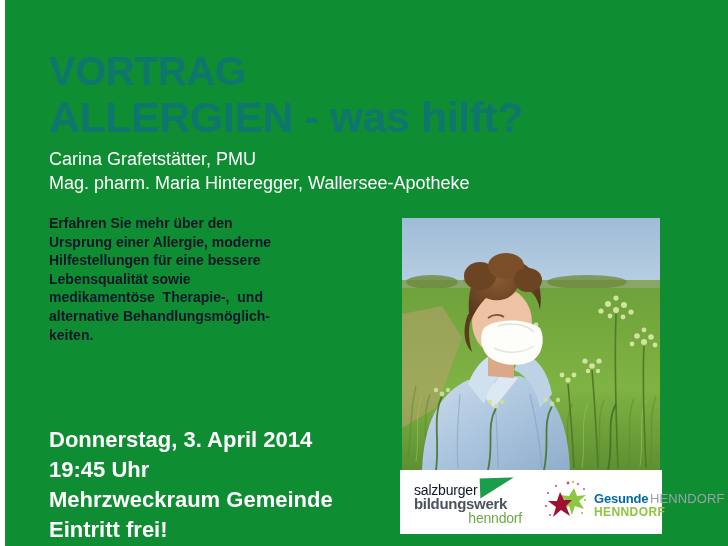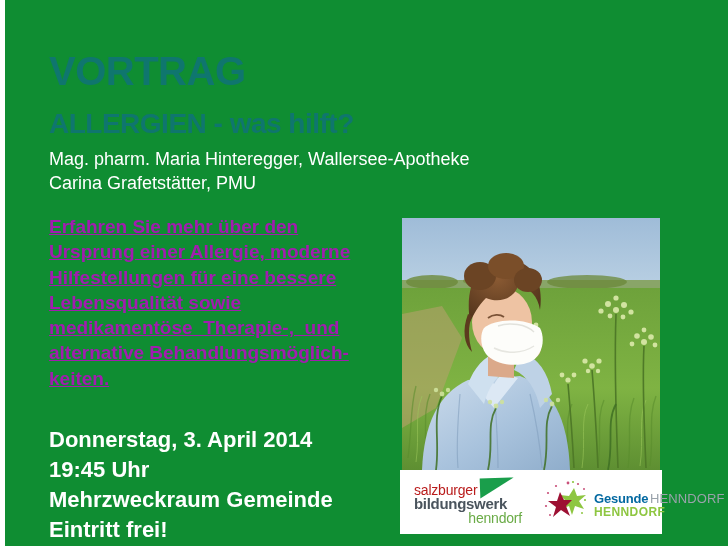--- a/index.html
+++ b/index.html
@@ -34,44 +34,43 @@
     font-weight: bold;
     line-height: 1.05;
     letter-spacing: -0.5px;
   }
   .headline .line1 {
     display: block;
     font-size: 40px;
   }
   .headline .line2 {
     display: block;
-    font-size: 28px;
-    margin-top: 17px;
+    font-size: 43px;
+    margin-top: 3px;
   }
   
   .presenters {
     position: absolute;
     left: 49px;
     top: 148px;
     color: #ffffff;
     font-size: 18px;
     line-height: 1.33;
   }
   .presenters span { display: block; }
   
   .bodycopy {
     position: absolute;
     left: 49px;
     top: 214px;
     width: 345px;
-    color: #a21caf;
-    font-size: 19px;
+    color: #0f172a;
+    font-size: 14px;
     font-weight: bold;
     line-height: 1.33;
-    text-decoration: underline;
   }
   .bodycopy span { display: block; white-space: pre; }
   
   .details {
     position: absolute;
     left: 49px;
     top: 425px;
     color: #ffffff;
     font-size: 22px;
     font-weight: bold;
@@ -107,21 +106,21 @@
     position: relative;
     width: 122px;
     height: 48px;
     margin-left: 8px;
     flex: none;
   }
   .logo-sbw .l1 {
     position: absolute;
     left: 6px; top: 4px;
     font-size: 14px;
-    color: #b91c1c;
+    color: #0f172a;
     letter-spacing: -0.2px;
   }
   .logo-sbw .l2 {
     position: absolute;
     left: 6px; top: 17px;
     font-size: 15px;
     font-weight: bold;
     color: #4a545d;
     letter-spacing: -0.3px;
   }
@@ -183,22 +182,22 @@
 <div id="poster">
 
   <div class="green-bg"></div>
 
   <div class="headline">
     <span class="line1">VORTRAG</span>
     <span class="line2">ALLERGIEN - was hilft?</span>
   </div>
 
   <div class="presenters">
+    <span>Carina Grafetstätter, PMU</span>
     <span>Mag. pharm. Maria Hinteregger, Wallersee-Apotheke</span>
-    <span>Carina Grafetstätter, PMU</span>
   </div>
 
   <div class="bodycopy">
     <span>Erfahren Sie mehr über den</span>
     <span>Ursprung einer Allergie, moderne</span>
     <span>Hilfestellungen für eine bessere</span>
     <span>Lebensqualität sowie</span>
     <span>medikamentöse  Therapie-,  und</span>
     <span>alternative Behandlungsmöglich-</span>
     <span>keiten.</span>

